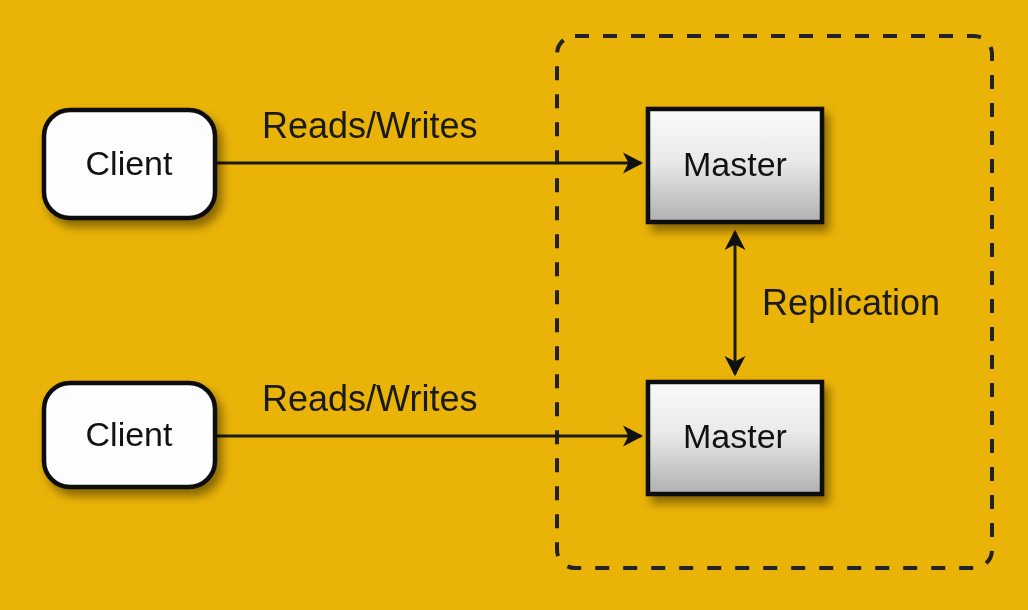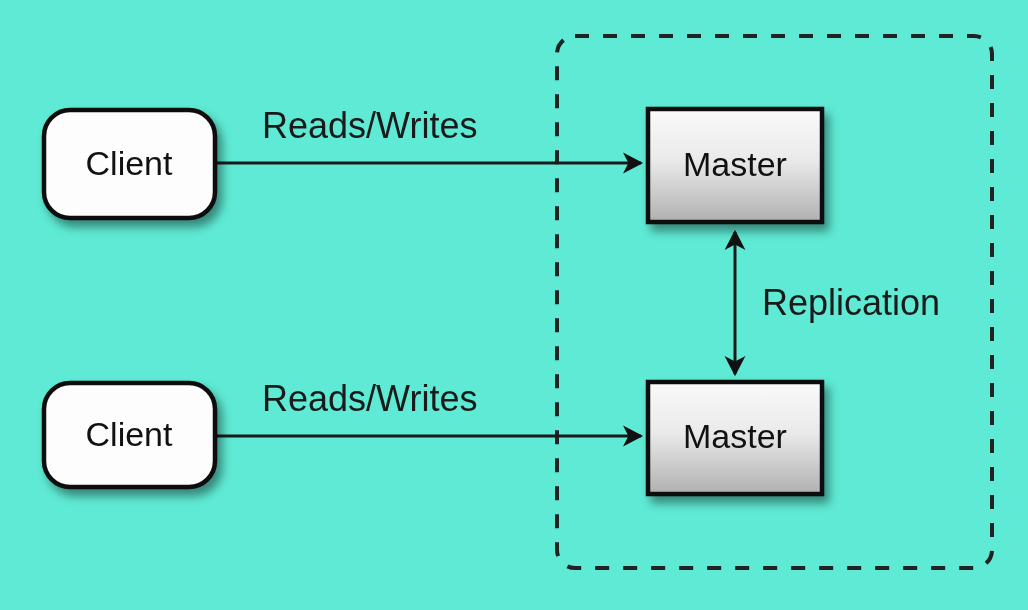--- a/index.html
+++ b/index.html
@@ -4,21 +4,21 @@
 <style>
   html, body {
     margin: 0;
     padding: 0;
     background: #ffffff;
   }
   #canvas {
     position: relative;
     width: 1028px;
     height: 610px;
-    background: #5eead4;
+    background: #eab308;
     overflow: hidden;
     font-family: "Liberation Sans", sans-serif;
   }
   #diagram-svg {
     position: absolute;
     left: 0;
     top: 0;
     width: 1028px;
     height: 610px;
   }

